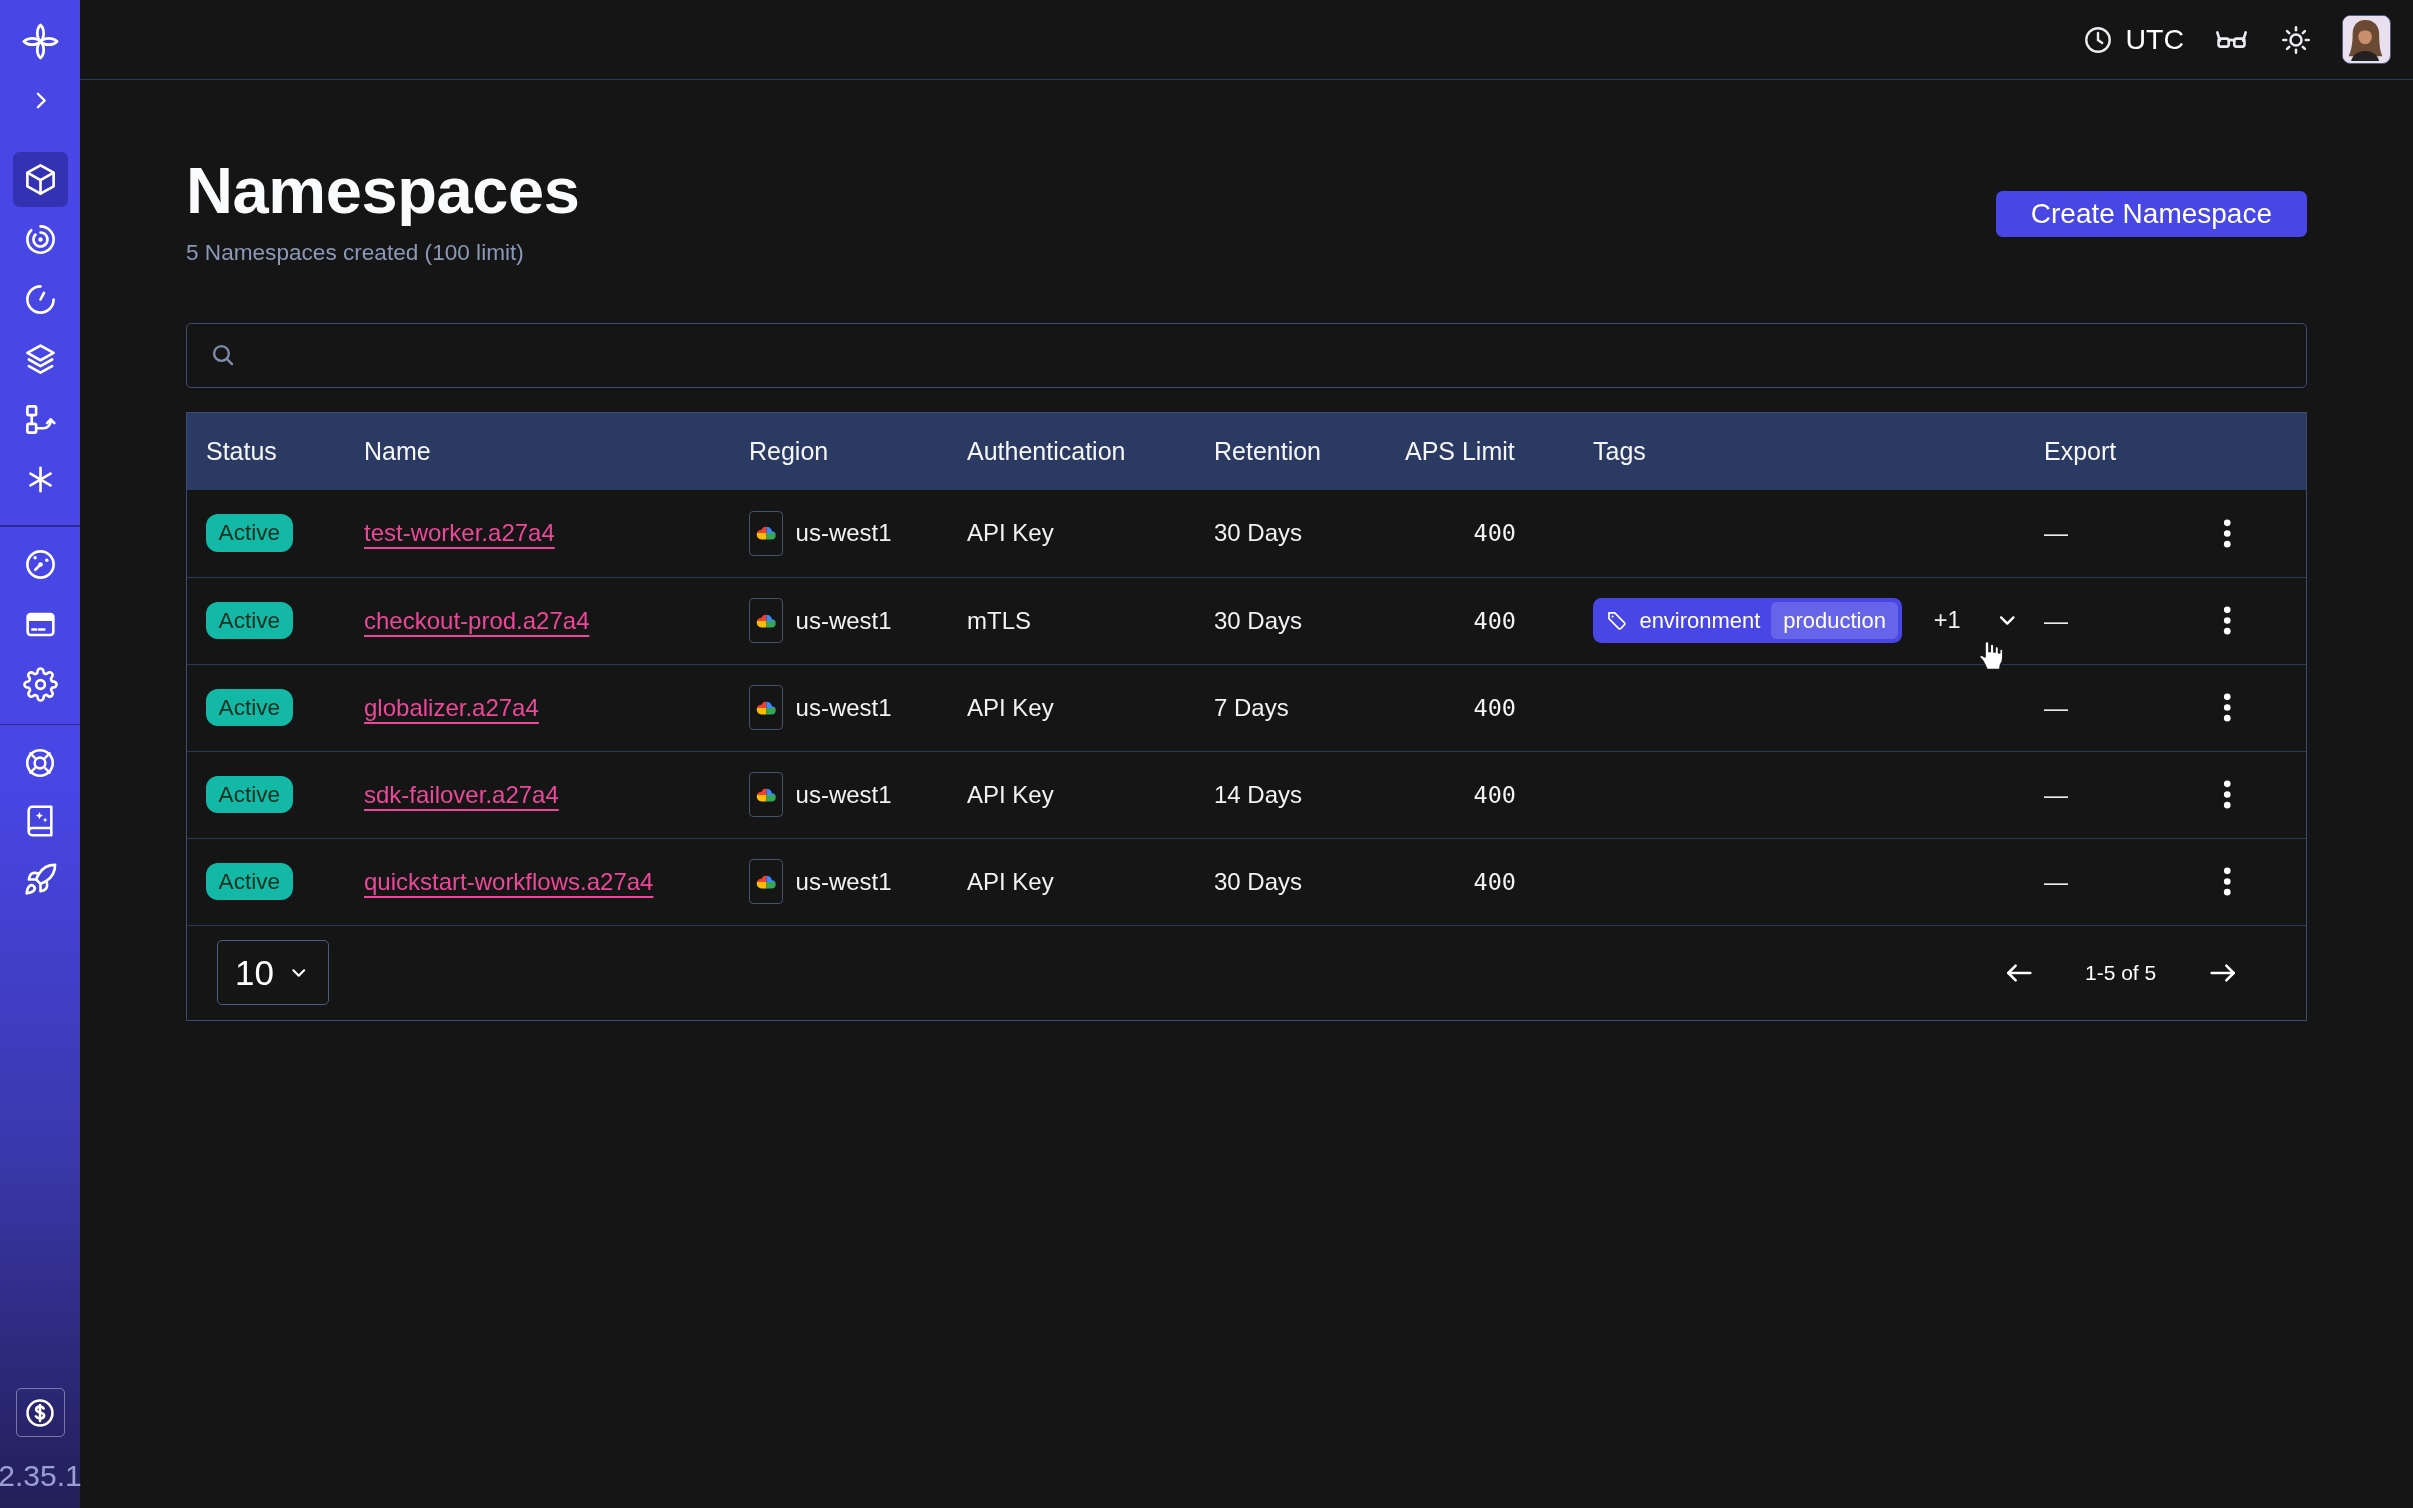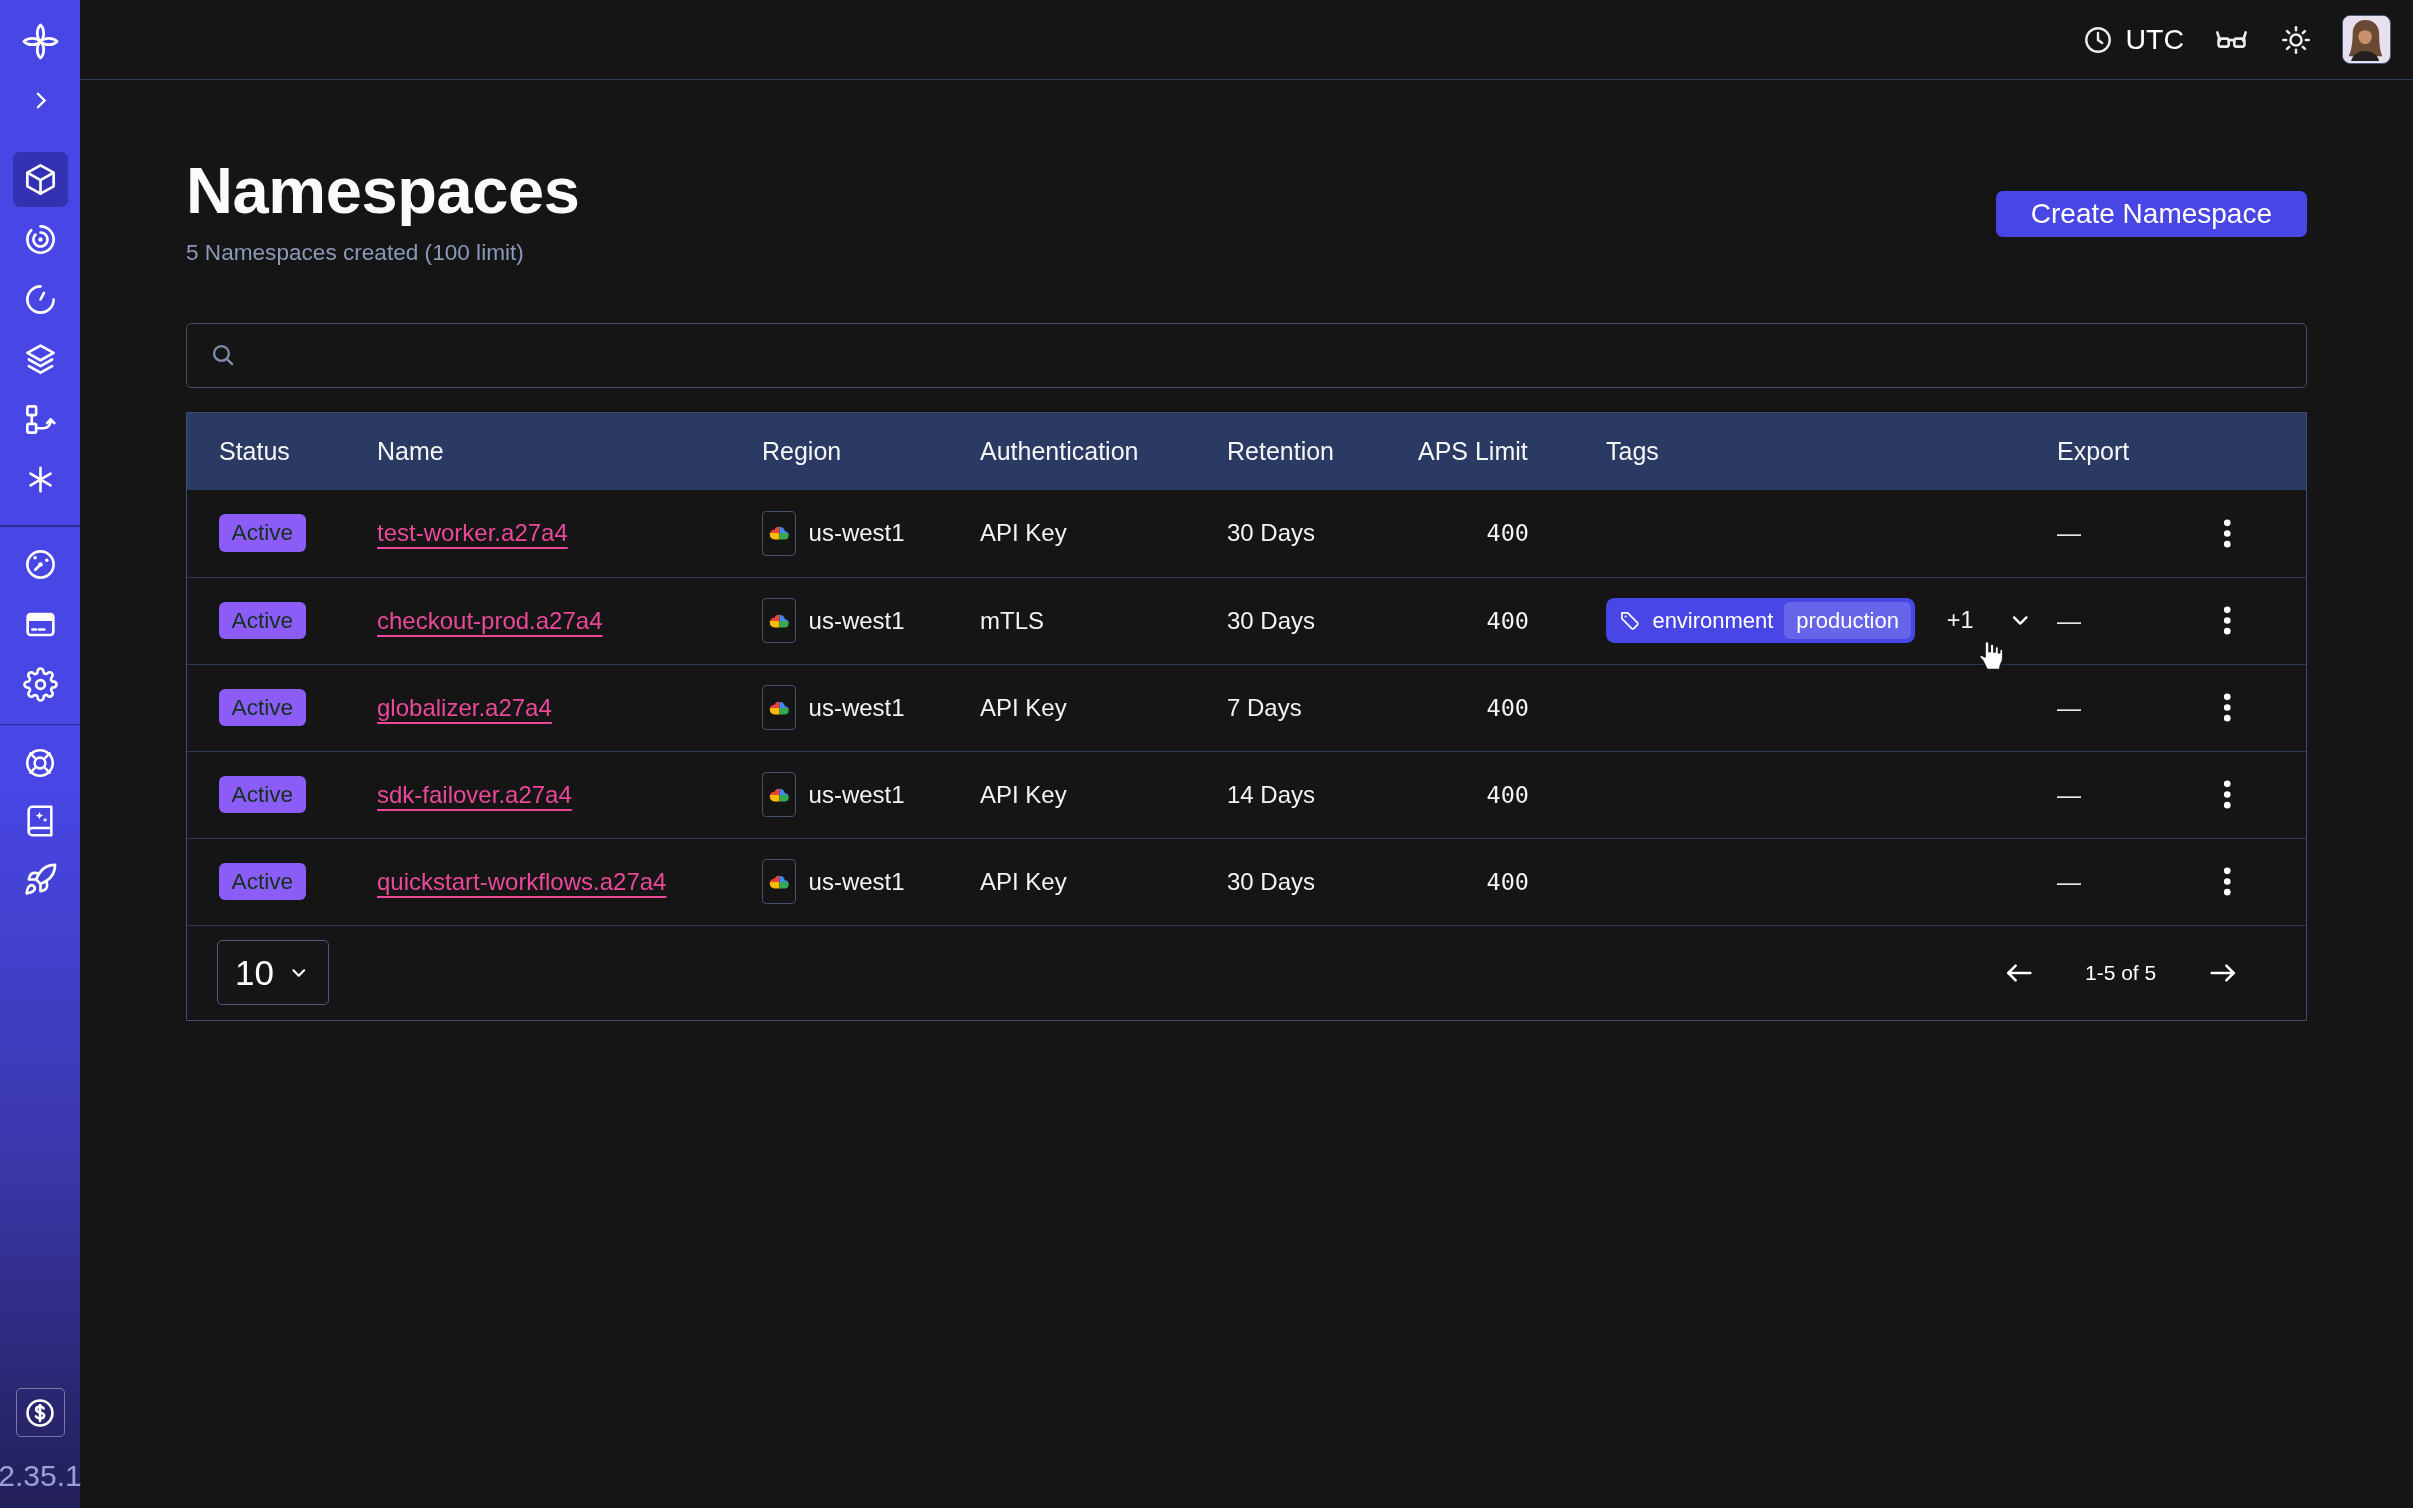--- a/index.html
+++ b/index.html
@@ -64,28 +64,28 @@
     flex:1; background:transparent; border:none; outline:none;
     font-family:inherit; font-size:26px; color:#e8eaf0;
   }
   .filter-box input::placeholder { color:#7e8cac; }
 
   
   .table { margin-top:23.5px; border:1.7px solid #3d4b6f; }
   .thead, .trow {
     display:grid;
     grid-template-columns:158px 385px 218px 247px 191px 188px 451px 1fr;
-    padding-left:32px; align-items:center;
+    padding-left:19px; align-items:center;
   }
   .thead { height:77px; background:#2b3a63; font-size:25px; font-weight:500; color:#f5f6f8; }
   .trow { height:87px; font-size:24px; border-top:1.7px solid #2a3857; }
   .trow:first-child { border-top:none; }
   .badge {
-    display:inline-block; background:#8b5cf6; color:#12301f;
-    font-size:22.6px; font-weight:500; padding:5.9px 12.6px; border-radius:6px;
+    display:inline-block; background:#14b8a6; color:#12301f;
+    font-size:22.6px; font-weight:500; padding:5.9px 12.6px; border-radius:12px;
   }
   .ns-link { color:#ec4899; text-underline-offset:5.9px; text-decoration-thickness:1.7px; }
   .cell-region { display:flex; align-items:center; gap:12.6px; }
   .gcp-box {
     width:34px; height:45px; border:1.7px solid #45536f; border-radius:4.2px;
     display:flex; align-items:center; justify-content:center; flex:none;
   }
   .cell-aps { text-align:right; padding-right:77px; font-family:"DejaVu Sans Mono", monospace; font-size:23.5px; }
   .cell-tags { display:flex; align-items:center; gap:20px; }
   .tag-group { display:flex; align-items:center; gap:32px; }

